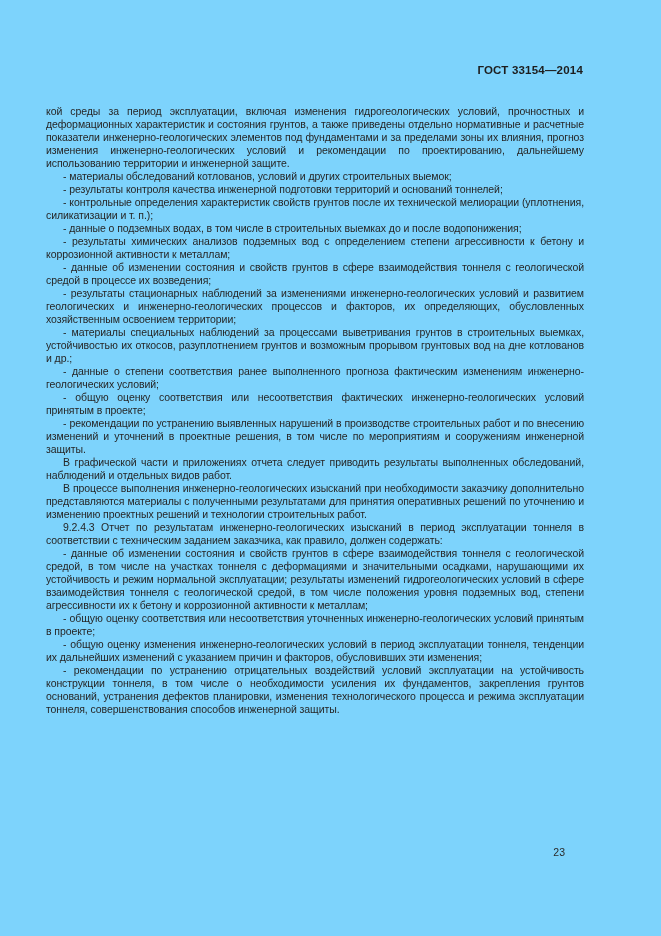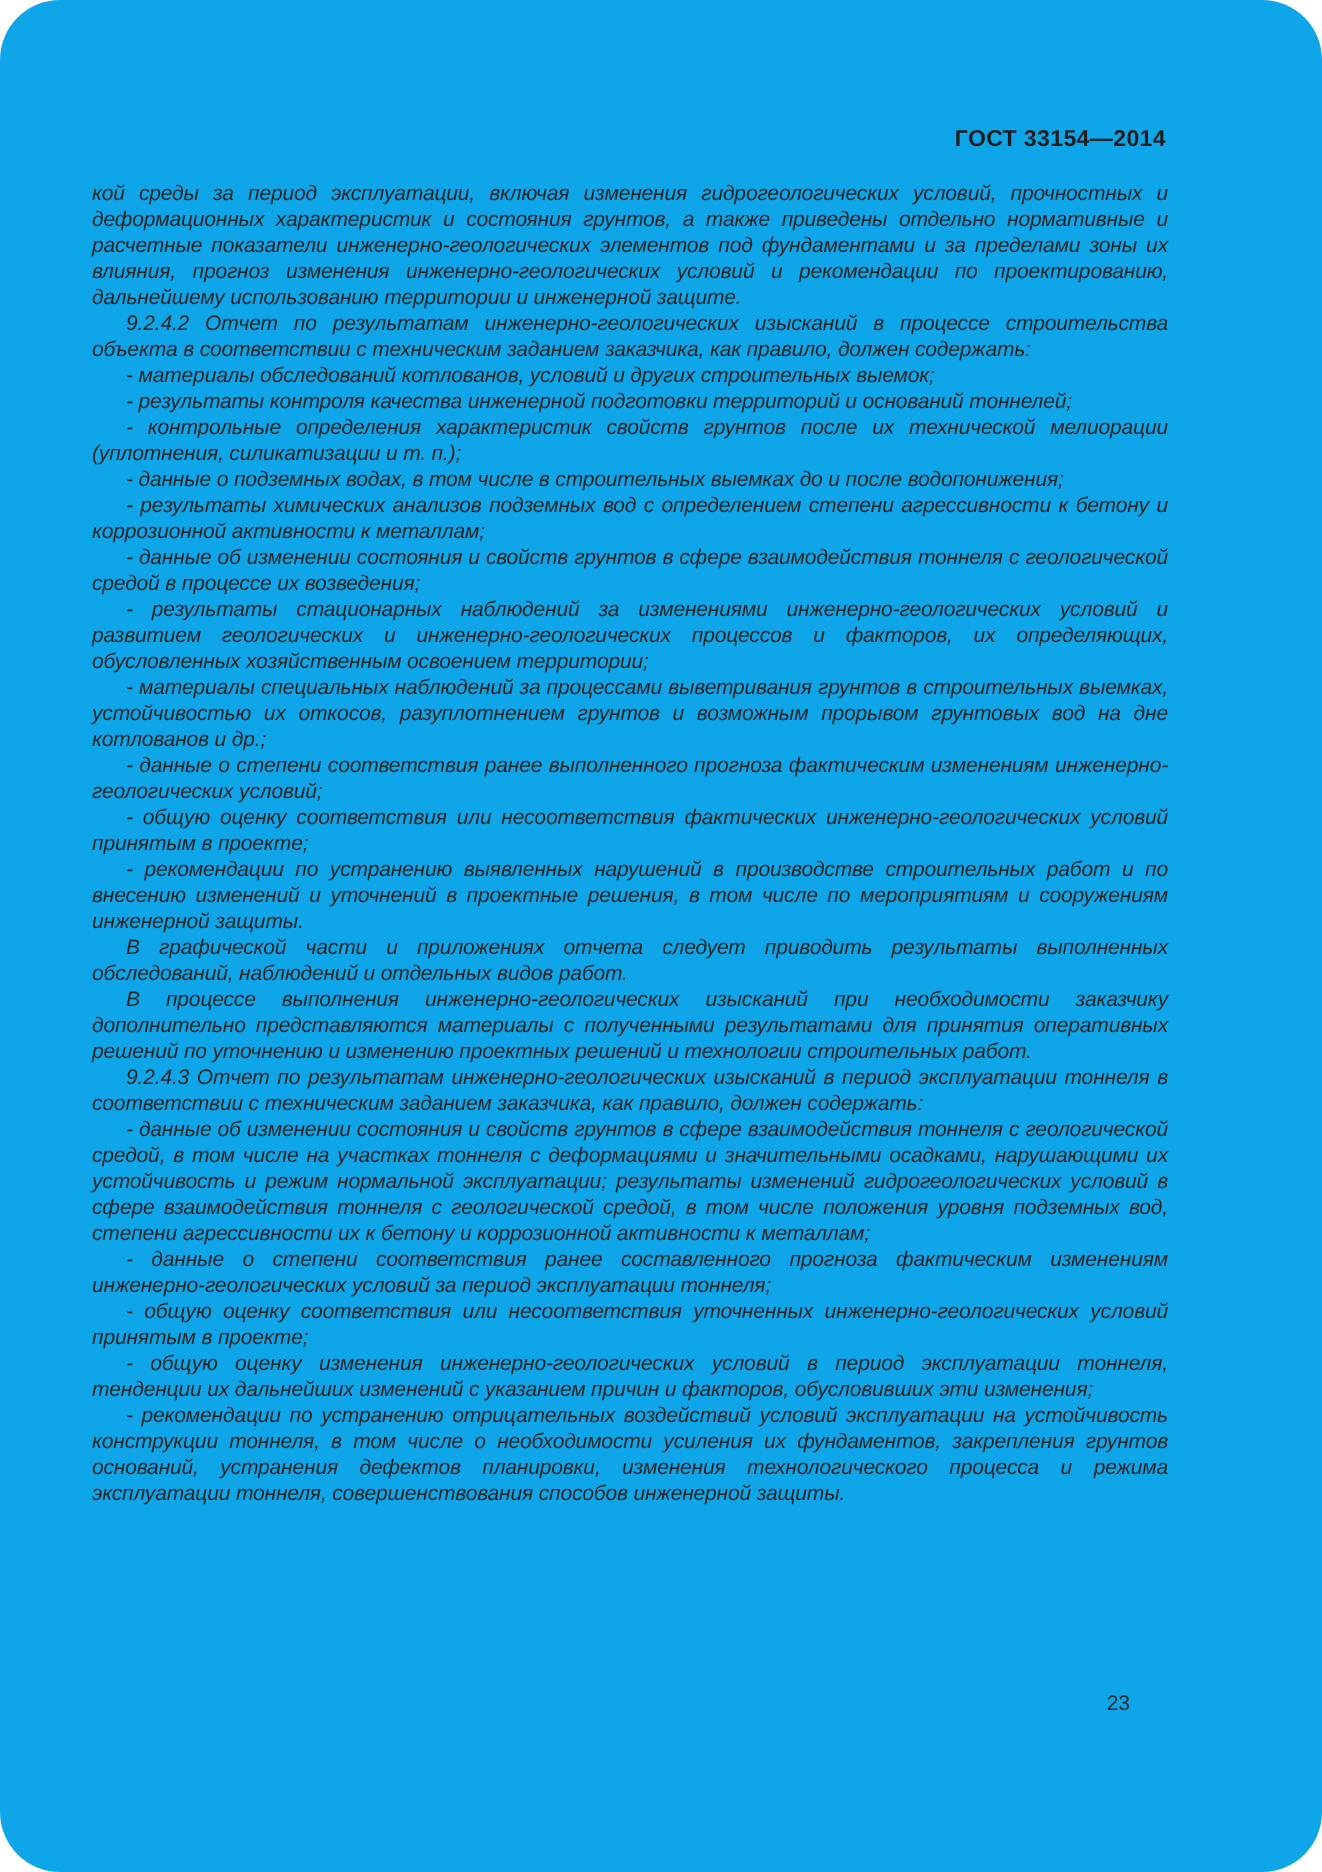--- a/index.html
+++ b/index.html
@@ -4,47 +4,45 @@
 <style>
   html, body {
     margin: 0;
     padding: 0;
     background: #ffffff;
   }
   .page {
     position: relative;
     width: 661px;
     height: 936px;
-    background: #0ea5e9;
+    background: #7dd3fc;
     font-family: "Liberation Sans", sans-serif;
     color: #262626;
     overflow: hidden;
-    border-radius: 30px;
   }
   .doc-header {
     position: absolute;
     top: 64px;
     right: 78px;
     font-size: 11.5px;
     font-weight: 700;
     letter-spacing: 0.2px;
     color: #1d1d1d;
     white-space: nowrap;
   }
   .text-block {
     position: absolute;
-    top: 91px;
+    top: 105px;
     left: 46px;
     width: 538px;
     font-size: 10.5px;
     line-height: 13px;
     letter-spacing: -0.08px;
     text-align: justify;
     color: #262626;
-    font-style: italic;
   }
   .text-block p {
     margin: 0;
     padding: 0;
     text-indent: 17px;
   }
   .text-block p.no-indent {
     text-indent: 0;
   }
   .page-number {
@@ -56,36 +54,34 @@
   }
 </style>
 </head>
 <body>
 
 <div class="page">
   <header class="doc-header">ГОСТ 33154—2014</header>
 
   <main class="text-block">
       <p class="no-indent">кой среды за период эксплуатации, включая изменения гидрогеологических условий, прочностных и деформационных характеристик и состояния грунтов, а также приведены отдельно нормативные и расчетные показатели инженерно-геологических элементов под фундаментами и за пределами зоны их влияния, прогноз изменения инженерно-геологических условий и рекомендации по проектированию, дальнейшему использованию территории и инженерной защите.</p>
-      <p>9.2.4.2 Отчет по результатам инженерно-геологических изысканий в процессе строительства объекта в соответствии с техническим заданием заказчика, как правило, должен содержать:</p>
       <p>- материалы обследований котлованов, условий и других строительных выемок;</p>
       <p>- результаты контроля качества инженерной подготовки территорий и оснований тоннелей;</p>
       <p>- контрольные определения характеристик свойств грунтов после их технической мелиорации (уплотнения, силикатизации и т. п.);</p>
       <p>- данные о подземных водах, в том числе в строительных выемках до и после водопонижения;</p>
       <p>- результаты химических анализов подземных вод с определением степени агрессивности к бетону и коррозионной активности к металлам;</p>
       <p>- данные об изменении состояния и свойств грунтов в сфере взаимодействия тоннеля с геологической средой в процессе их возведения;</p>
       <p>- результаты стационарных наблюдений за изменениями инженерно-геологических условий и развитием геологических и инженерно-геологических процессов и факторов, их определяющих, обусловленных хозяйственным освоением территории;</p>
       <p>- материалы специальных наблюдений за процессами выветривания грунтов в строительных выемках, устойчивостью их откосов, разуплотнением грунтов и возможным прорывом грунтовых вод на дне котлованов и др.;</p>
       <p>- данные о степени соответствия ранее выполненного прогноза фактическим изменениям инженерно-геологических условий;</p>
       <p>- общую оценку соответствия или несоответствия фактических инженерно-геологических условий принятым в проекте;</p>
       <p>- рекомендации по устранению выявленных нарушений в производстве строительных работ и по внесению изменений и уточнений в проектные решения, в том числе по мероприятиям и сооружениям инженерной защиты.</p>
       <p>В графической части и приложениях отчета следует приводить результаты выполненных обследований, наблюдений и отдельных видов работ.</p>
       <p>В процессе выполнения инженерно-геологических изысканий при необходимости заказчику дополнительно представляются материалы с полученными результатами для принятия оперативных решений по уточнению и изменению проектных решений и технологии строительных работ.</p>
       <p>9.2.4.3 Отчет по результатам инженерно-геологических изысканий в период эксплуатации тоннеля в соответствии с техническим заданием заказчика, как правило, должен содержать:</p>
       <p>- данные об изменении состояния и свойств грунтов в сфере взаимодействия тоннеля с геологической средой, в том числе на участках тоннеля с деформациями и значительными осадками, нарушающими их устойчивость и режим нормальной эксплуатации; результаты изменений гидрогеологических условий в сфере взаимодействия тоннеля с геологической средой, в том числе положения уровня подземных вод, степени агрессивности их к бетону и коррозионной активности к металлам;</p>
-      <p>- данные о степени соответствия ранее составленного прогноза фактическим изменениям инженерно-геологических условий за период эксплуатации тоннеля;</p>
       <p>- общую оценку соответствия или несоответствия уточненных инженерно-геологических условий принятым в проекте;</p>
       <p>- общую оценку изменения инженерно-геологических условий в период эксплуатации тоннеля, тенденции их дальнейших изменений с указанием причин и факторов, обусловивших эти изменения;</p>
       <p>- рекомендации по устранению отрицательных воздействий условий эксплуатации на устойчивость конструкции тоннеля, в том числе о необходимости усиления их фундаментов, закрепления грунтов оснований, устранения дефектов планировки, изменения технологического процесса и режима эксплуатации тоннеля, совершенствования способов инженерной защиты.</p>
     </main>
 
   <footer class="page-number">23</footer>
 </div>
 
 </body></html>

